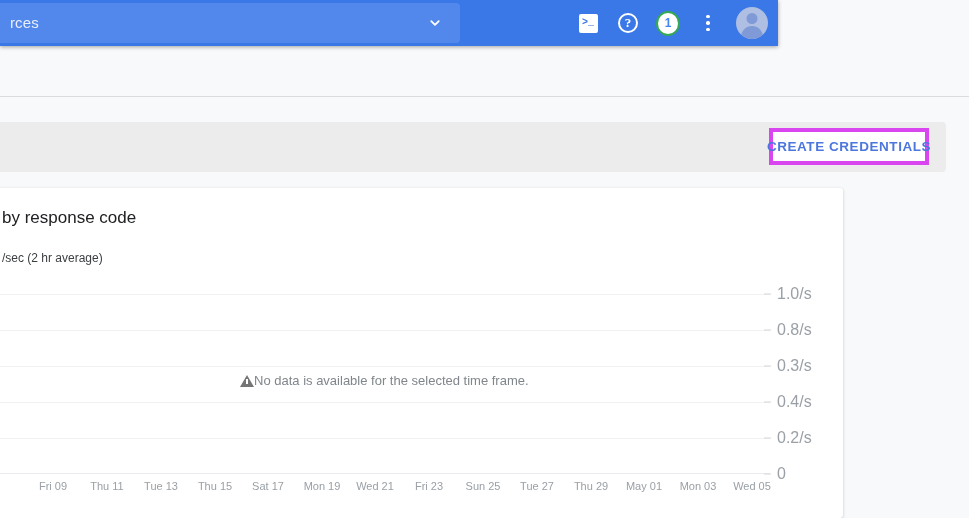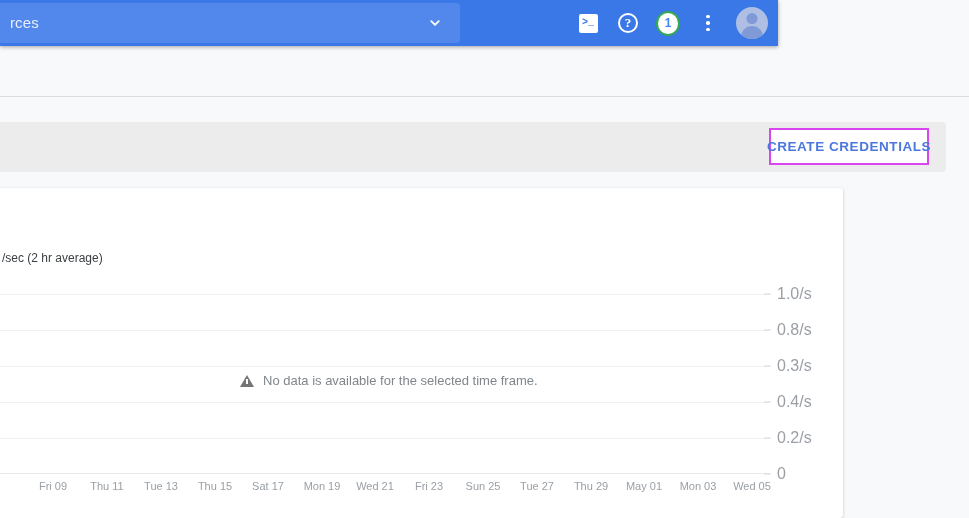--- a/index.html
+++ b/index.html
@@ -179,21 +179,21 @@
     height: 50px;
     background: #ececec;
     border-radius: 0 4px 4px 0;
   }
   .create-cred-wrap {
     position: absolute;
     left: 769px;
     top: 128px;
     width: 160px;
     height: 37px;
-    border: 2px solid #d946ef;
+    border: 4px solid #d946ef;
     background: #ffffff;
     box-sizing: border-box;
     display: flex;
     align-items: center;
     justify-content: center;
   }
   .create-cred-label {
     font-size: 13.5px;
     font-weight: bold;
     letter-spacing: .55px;
@@ -268,21 +268,20 @@
     height: 1px;
     background: #e8eaed;
   }
 
   .nodata {
     position: absolute;
     left: 360px;
     top: 85px;
     display: flex;
     align-items: center;
-    gap: 9px;
     white-space: nowrap;
   }
   .warn-tri {
     width: 0; height: 0;
     border-left: 7px solid transparent;
     border-right: 7px solid transparent;
     border-bottom: 12px solid #757575;
     position: relative;
   }
   .warn-tri::after {
@@ -354,20 +353,21 @@
 <div class="page-top"></div>
 <div class="divider"></div>
 <div class="below-divider"></div>
 
 <div class="toolbar-band"></div>
 <div class="create-cred-wrap">
   <span class="create-cred-label">CREATE CREDENTIALS</span>
 </div>
 
 <div class="chart-card">
+  <div class="chart-title">by response code</div>
   <div class="chart-subtitle">/sec (2 hr average)</div>
 
   <div class="plot">
     <div class="gridline" style="top:6px"></div>
     <div class="gridline" style="top:42px"></div>
     <div class="gridline" style="top:78px"></div>
     <div class="gridline" style="top:114px"></div>
     <div class="gridline" style="top:150px"></div>
     <div class="axis-line"></div>
 

